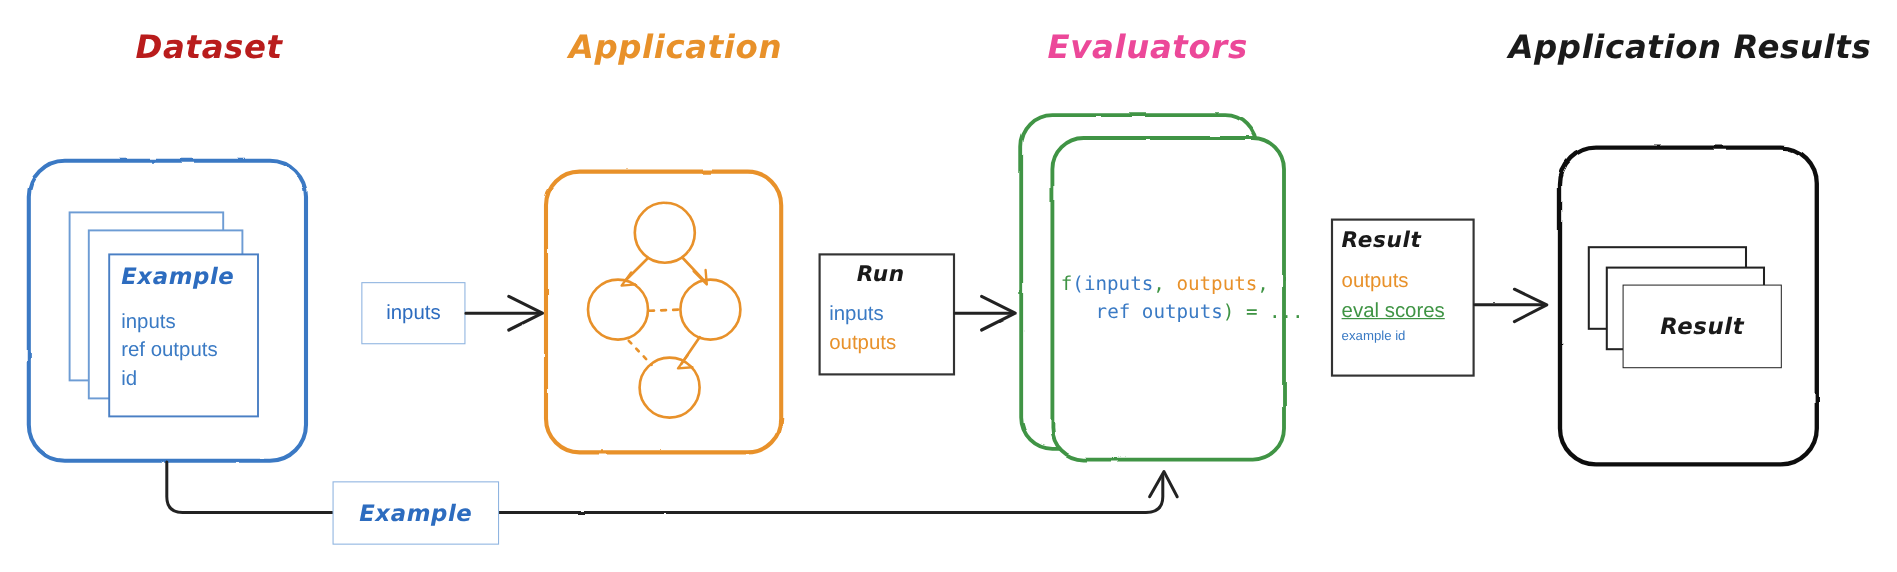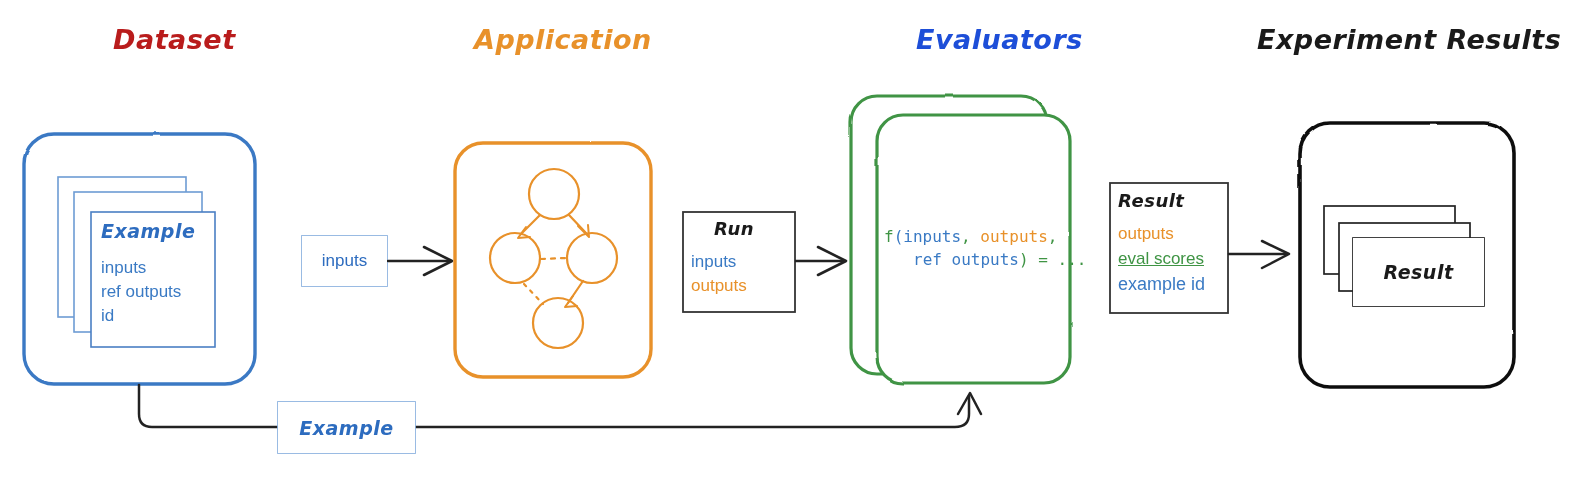--- a/index.html
+++ b/index.html
@@ -147,22 +147,22 @@
   <g filter="url(#rough2)">
     <path d="M139,385 L139,414 Q139,427 152,427 L277,427" stroke="#222222" stroke-width="2.5" fill="none" stroke-linecap="round"></path>
     <path d="M416,427 L955,427 Q969,427 969,414 L969,396" stroke="#222222" stroke-width="2.5" fill="none" stroke-linecap="round"></path>
     <path d="M958,414 L970,393 L981,414" stroke="#222222" stroke-width="2.5" fill="none" stroke-linecap="round" stroke-linejoin="round"></path>
   </g>
   <rect x="278" y="402" width="137" height="51" fill="#ffffff" stroke="#8fb4e0" stroke-width="1.8"></rect>
 </svg>
 
 <div class="ttl hand" style="left:73px; top:24px; color:#b91c1c;margin-left:40px;">Dataset</div>
 <div class="ttl hand" style="left:474px; top:24px; color:#e8912a;">Application</div>
-<div class="ttl hand" style="left:873px; top:24px; color:#1d4ed8;margin-left:43px;">Evaluators</div>
-<div class="ttl hand" style="left:1257px; top:24px; color:#1a1a1a;">Experiment Results</div>
+<div class="ttl hand" style="left:873px; top:24px; color:#ec4899;">Evaluators</div>
+<div class="ttl hand" style="left:1257px; top:24px; color:#1a1a1a;">Application Results</div>
 
 <div class="txtline hand" style="left:101px; top:220px; font-size:19px; color:#2d6cbf;">Example</div>
 <div class="txtline plain" style="left:101px; top:258px; font-size:17px; color:#3a7ac4;">inputs</div>
 <div class="txtline plain" style="left:101px; top:282px; font-size:17px; color:#3a7ac4;">ref outputs</div>
 <div class="txtline plain" style="left:101px; top:306px; font-size:17px; color:#3a7ac4;">id</div>
 
 <div class="lbl-box plain" style="left:302px; top:236px; width:85px; height:50px; font-size:17px; color:#2d6cbf;">inputs</div>
 
 <div class="txtline hand" style="left:714px; top:218px; font-size:18px; color:#1a1a1a;">Run</div>
 <div class="txtline plain" style="left:691px; top:252px; font-size:17px; color:#3a7ac4;">inputs</div>
@@ -171,17 +171,17 @@
 <div class="txtline mono" style="left:884px; top:227px; font-size:16px;">
   <span style="color:#3f9444;">f</span><span style="color:#3a7ac4;">(</span><span style="color:#3a7ac4;">inputs</span><span style="color:#3f9444;white-space:pre;">, </span><span style="color:#e8912a;">outputs</span><span style="color:#3f9444;">,</span>
 </div>
 <div class="txtline mono" style="left:884px; top:250px; font-size:16px;margin-left:29px;">
   <span style="color:#3a7ac4;">ref outputs</span><span style="color:#3f9444;white-space:pre;">) = ...</span>
 </div>
 
 <div class="txtline hand" style="left:1118px; top:190px; font-size:18px; color:#1a1a1a;">Result</div>
 <div class="txtline plain" style="left:1118px; top:224px; font-size:17px; color:#e8912a;">outputs</div>
 <div class="txtline plain" style="left:1118px; top:249px; font-size:17px; color:#3f9444;text-decoration:underline;">eval scores</div>
-<div class="txtline plain" style="left:1118px; top:274px; font-size:18px; color:#3a7ac4;">example id</div>
+<div class="txtline plain" style="left:1118px; top:274px; font-size:11px; color:#3a7ac4;">example id</div>
 
 <div class="lbl-box hand" style="left:1353px; top:238px; width:131px; height:68px; font-size:19px; color:#1a1a1a;">Result</div>
 
 <div class="lbl-box hand" style="left:278px; top:402px; width:137px; height:51px; font-size:19px; color:#2d6cbf;">Example</div>
 
 </body></html>

